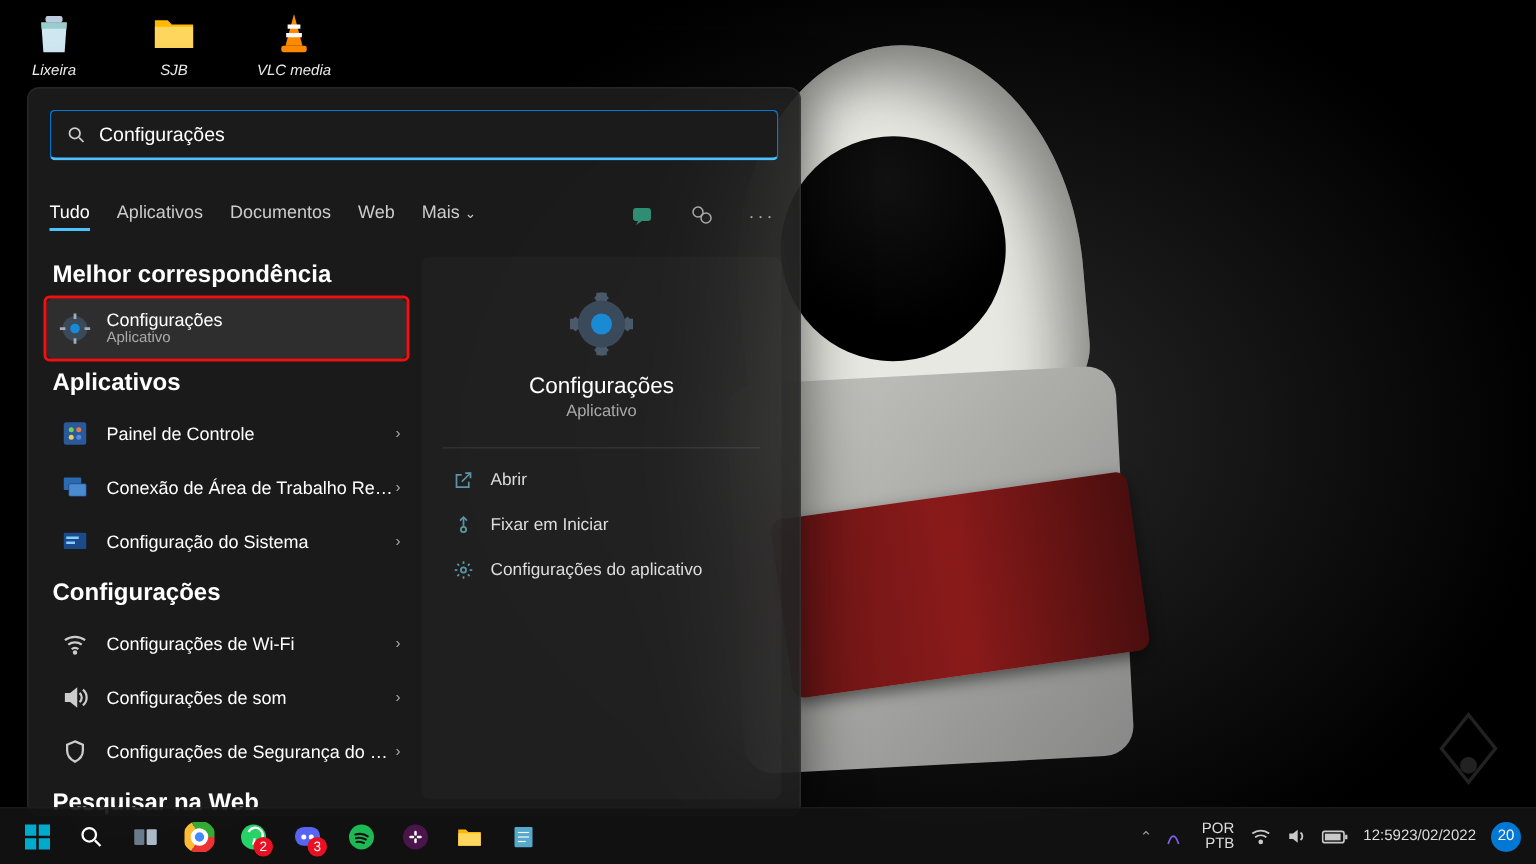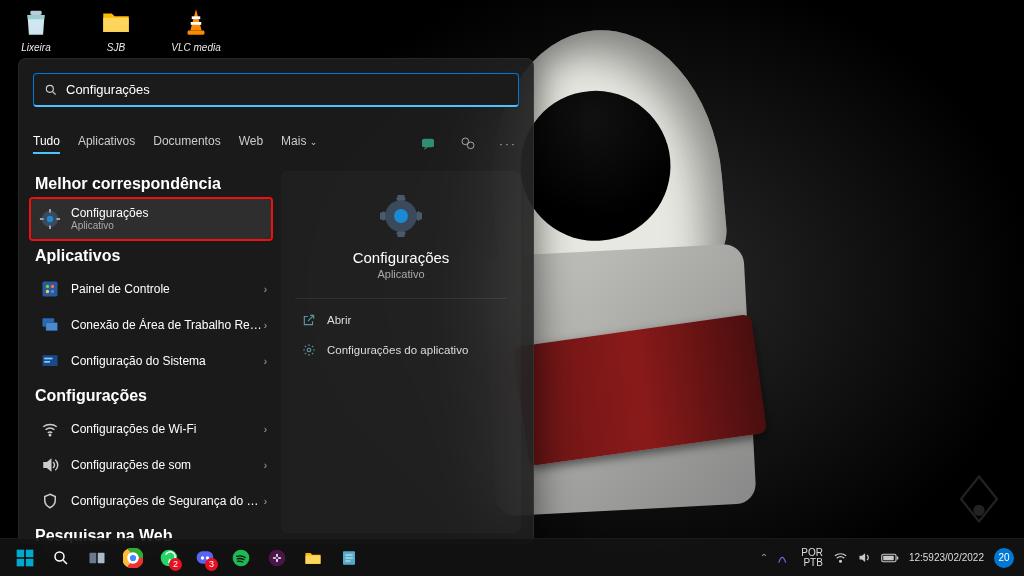--- a/index.html
+++ b/index.html
@@ -294,20 +294,30 @@
       <div class="sep"></div>
       <div class="action">
         <div class="aicon">
             <svg width="14" height="14" viewBox="0 0 24 24" fill="none" stroke="#6ab" stroke-width="2">
               <path d="M14 4h6v6"></path>
               <path d="M20 4L10 14"></path>
               <path d="M18 14v6H4V6h6"></path>
             </svg>
           </div>
         <span>Abrir</span>
+      </div>
+      <div class="action">
+        <div class="aicon">
+            <svg width="14" height="14" viewBox="0 0 24 24" fill="none" stroke="#6ab" stroke-width="2">
+              <path d="M12 3v10"></path>
+              <path d="M8 7l4-4 4 4"></path>
+              <circle cx="12" cy="17" r="3"></circle>
+            </svg>
+          </div>
+        <span>Fixar em Iniciar</span>
       </div>
       <div class="action">
         <div class="aicon">
             <svg width="14" height="14" viewBox="0 0 24 24" fill="none" stroke="#6ab" stroke-width="2">
               <circle cx="12" cy="12" r="3"></circle>
               <path d="M12 2v3M12 19v3M2 12h3M19 12h3M5 5l2 2M17 17l2 2M5 19l2-2M17 7l2-2"></path>
             </svg>
           </div>
         <span>Configurações do aplicativo</span>
       </div>

